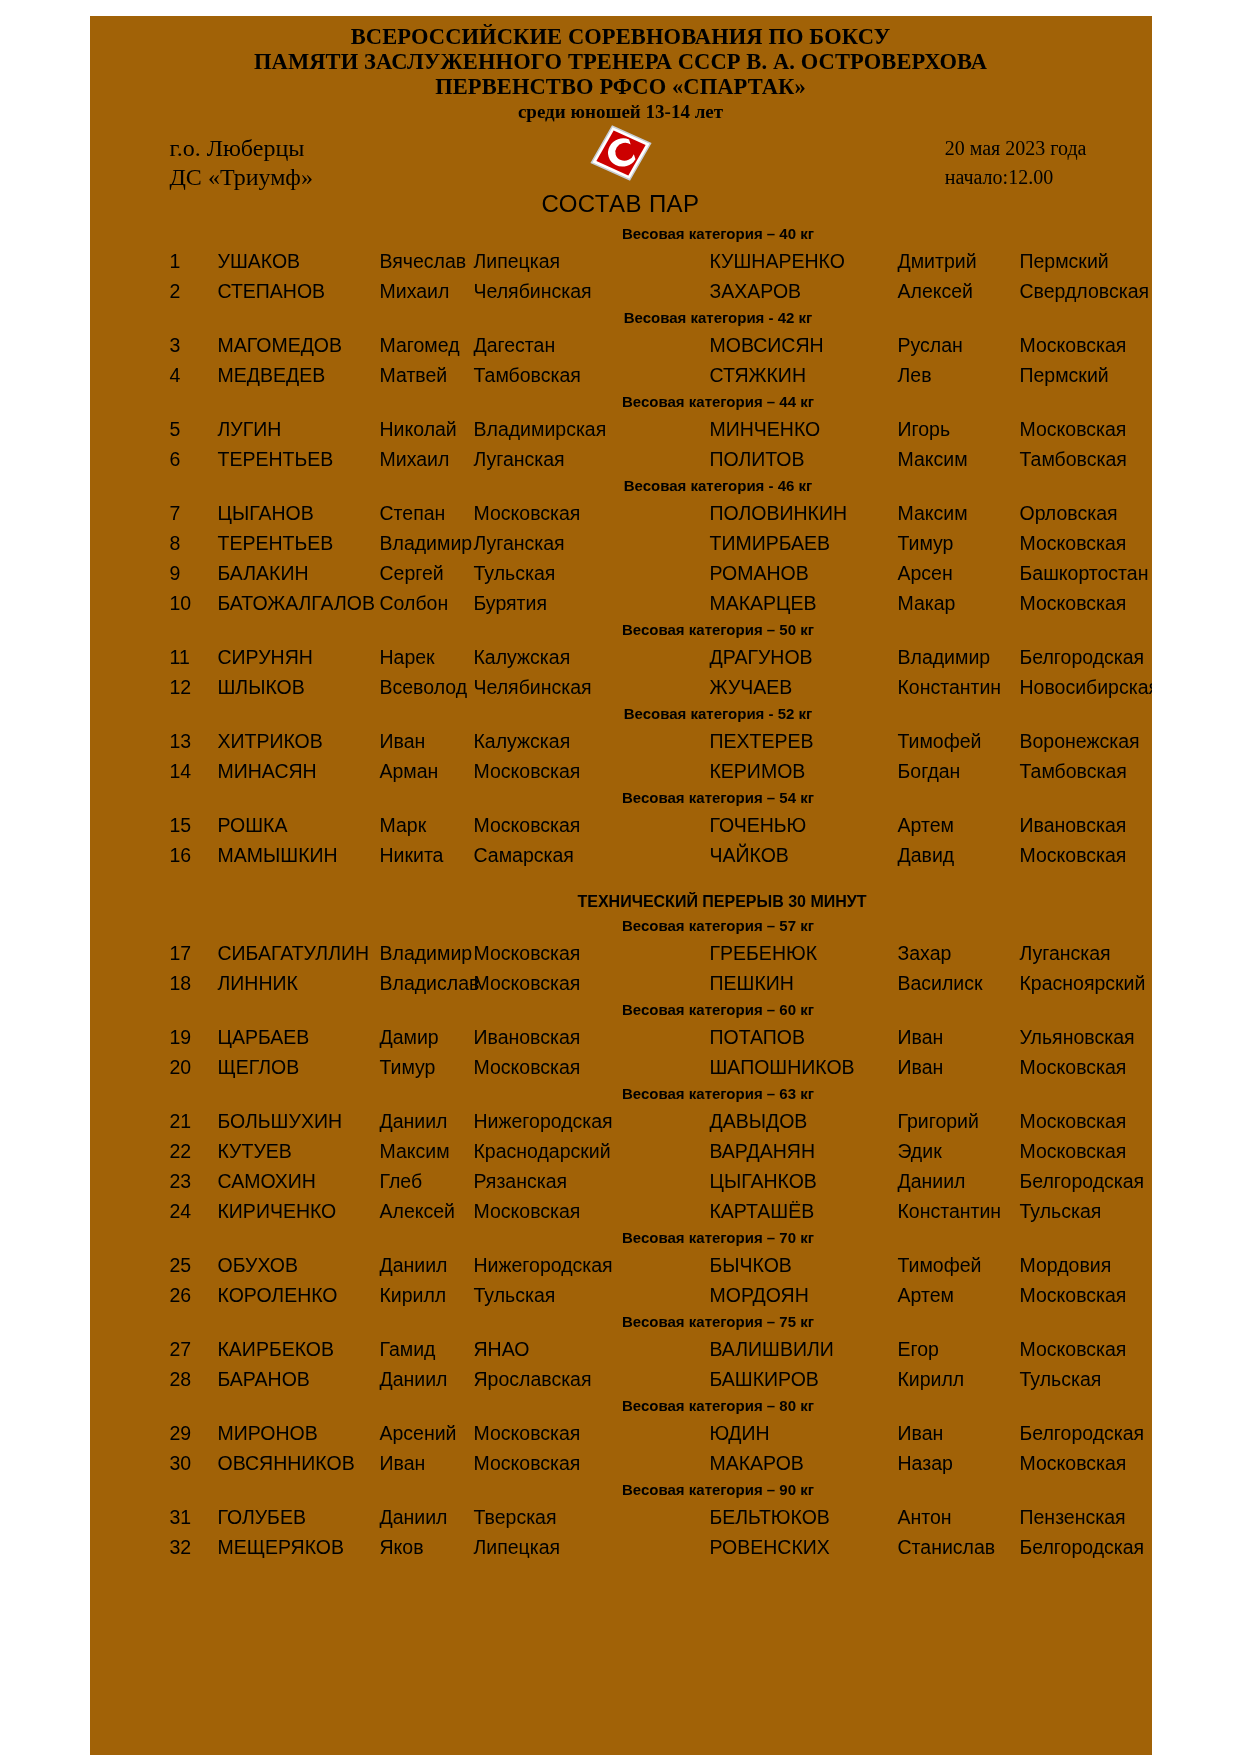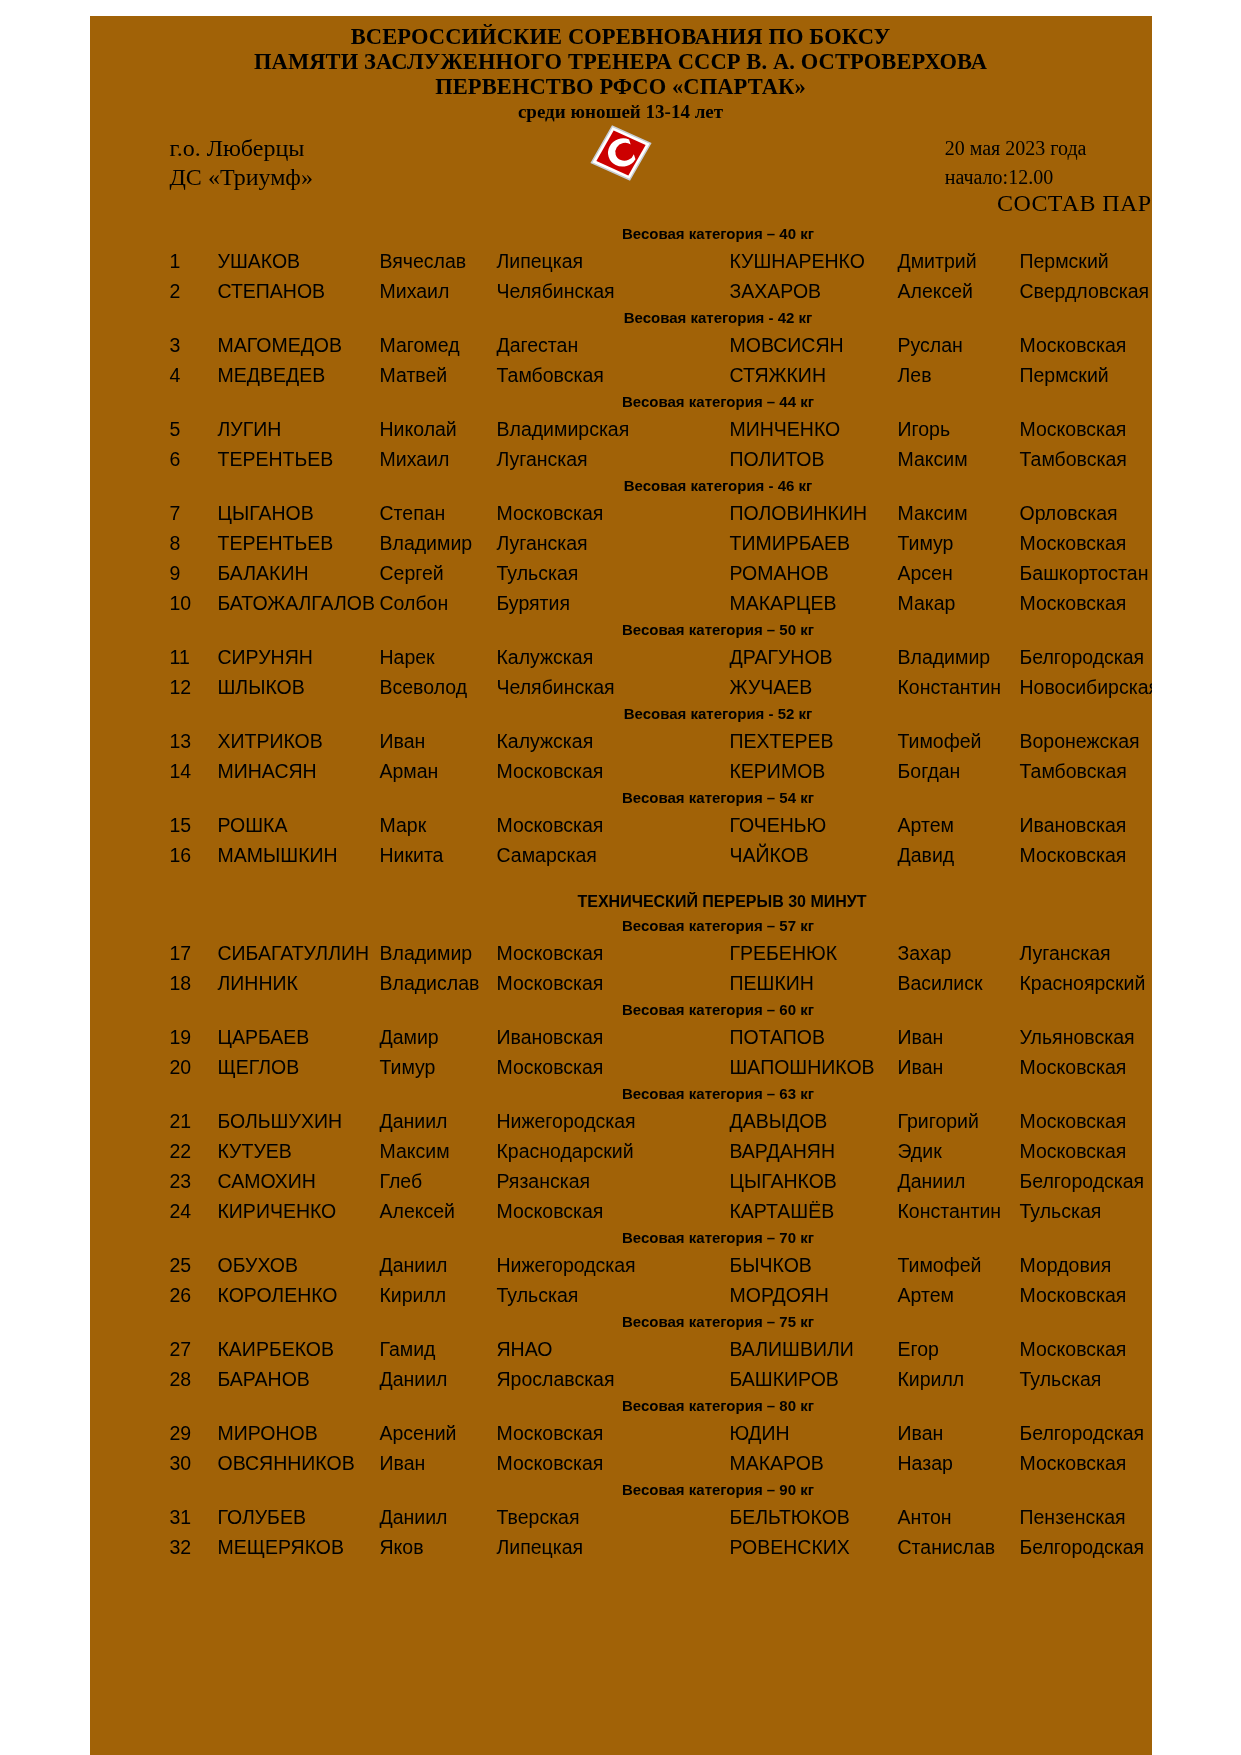--- a/index.html
+++ b/index.html
@@ -82,25 +82,24 @@
     line-height: 29px;
     font-family: "Liberation Serif", serif;
   }
 
   
   .sostav {
     position: absolute;
     top: 174px;
     left: 0;
     right: 0;
-    text-align: right;
+    text-align: center;
     font-size: 24px;
     font-weight: normal;
     letter-spacing: 0.4px;
-    font-family: Liberation Serif, serif;
   }
 
   
   .list {
     position: absolute;
     top: 206px;
     left: 0;
     width: 1241px;
   }
   .weight-heading {
@@ -122,22 +121,22 @@
     display: block;
     position: relative;
     height: 30px;
     line-height: 30px;
     font-size: 19.5px;
     white-space: nowrap;
   }
   .c-num      { position: absolute; left: 80px;  width: 34px; text-align: left; }
   .c-rsurname { position: absolute; left: 128px; }
   .c-rname    { position: absolute; left: 290px; }
-  .c-rregion  { position: absolute; left: 407px; }
-  .c-bsurname { position: absolute; left: 640px; }
+  .c-rregion  { position: absolute; left: 384px; }
+  .c-bsurname { position: absolute; left: 620px; }
   .c-bname    { position: absolute; left: 808px; }
   .c-bregion  { position: absolute; left: 930px; }
 </style>
 </head>
 <body>
 
 <div class="page">
 
   <div class="title-block">
     <div class="title-line-1">ВСЕРОССИЙСКИЕ СОРЕВНОВАНИЯ ПО БОКСУ</div>

